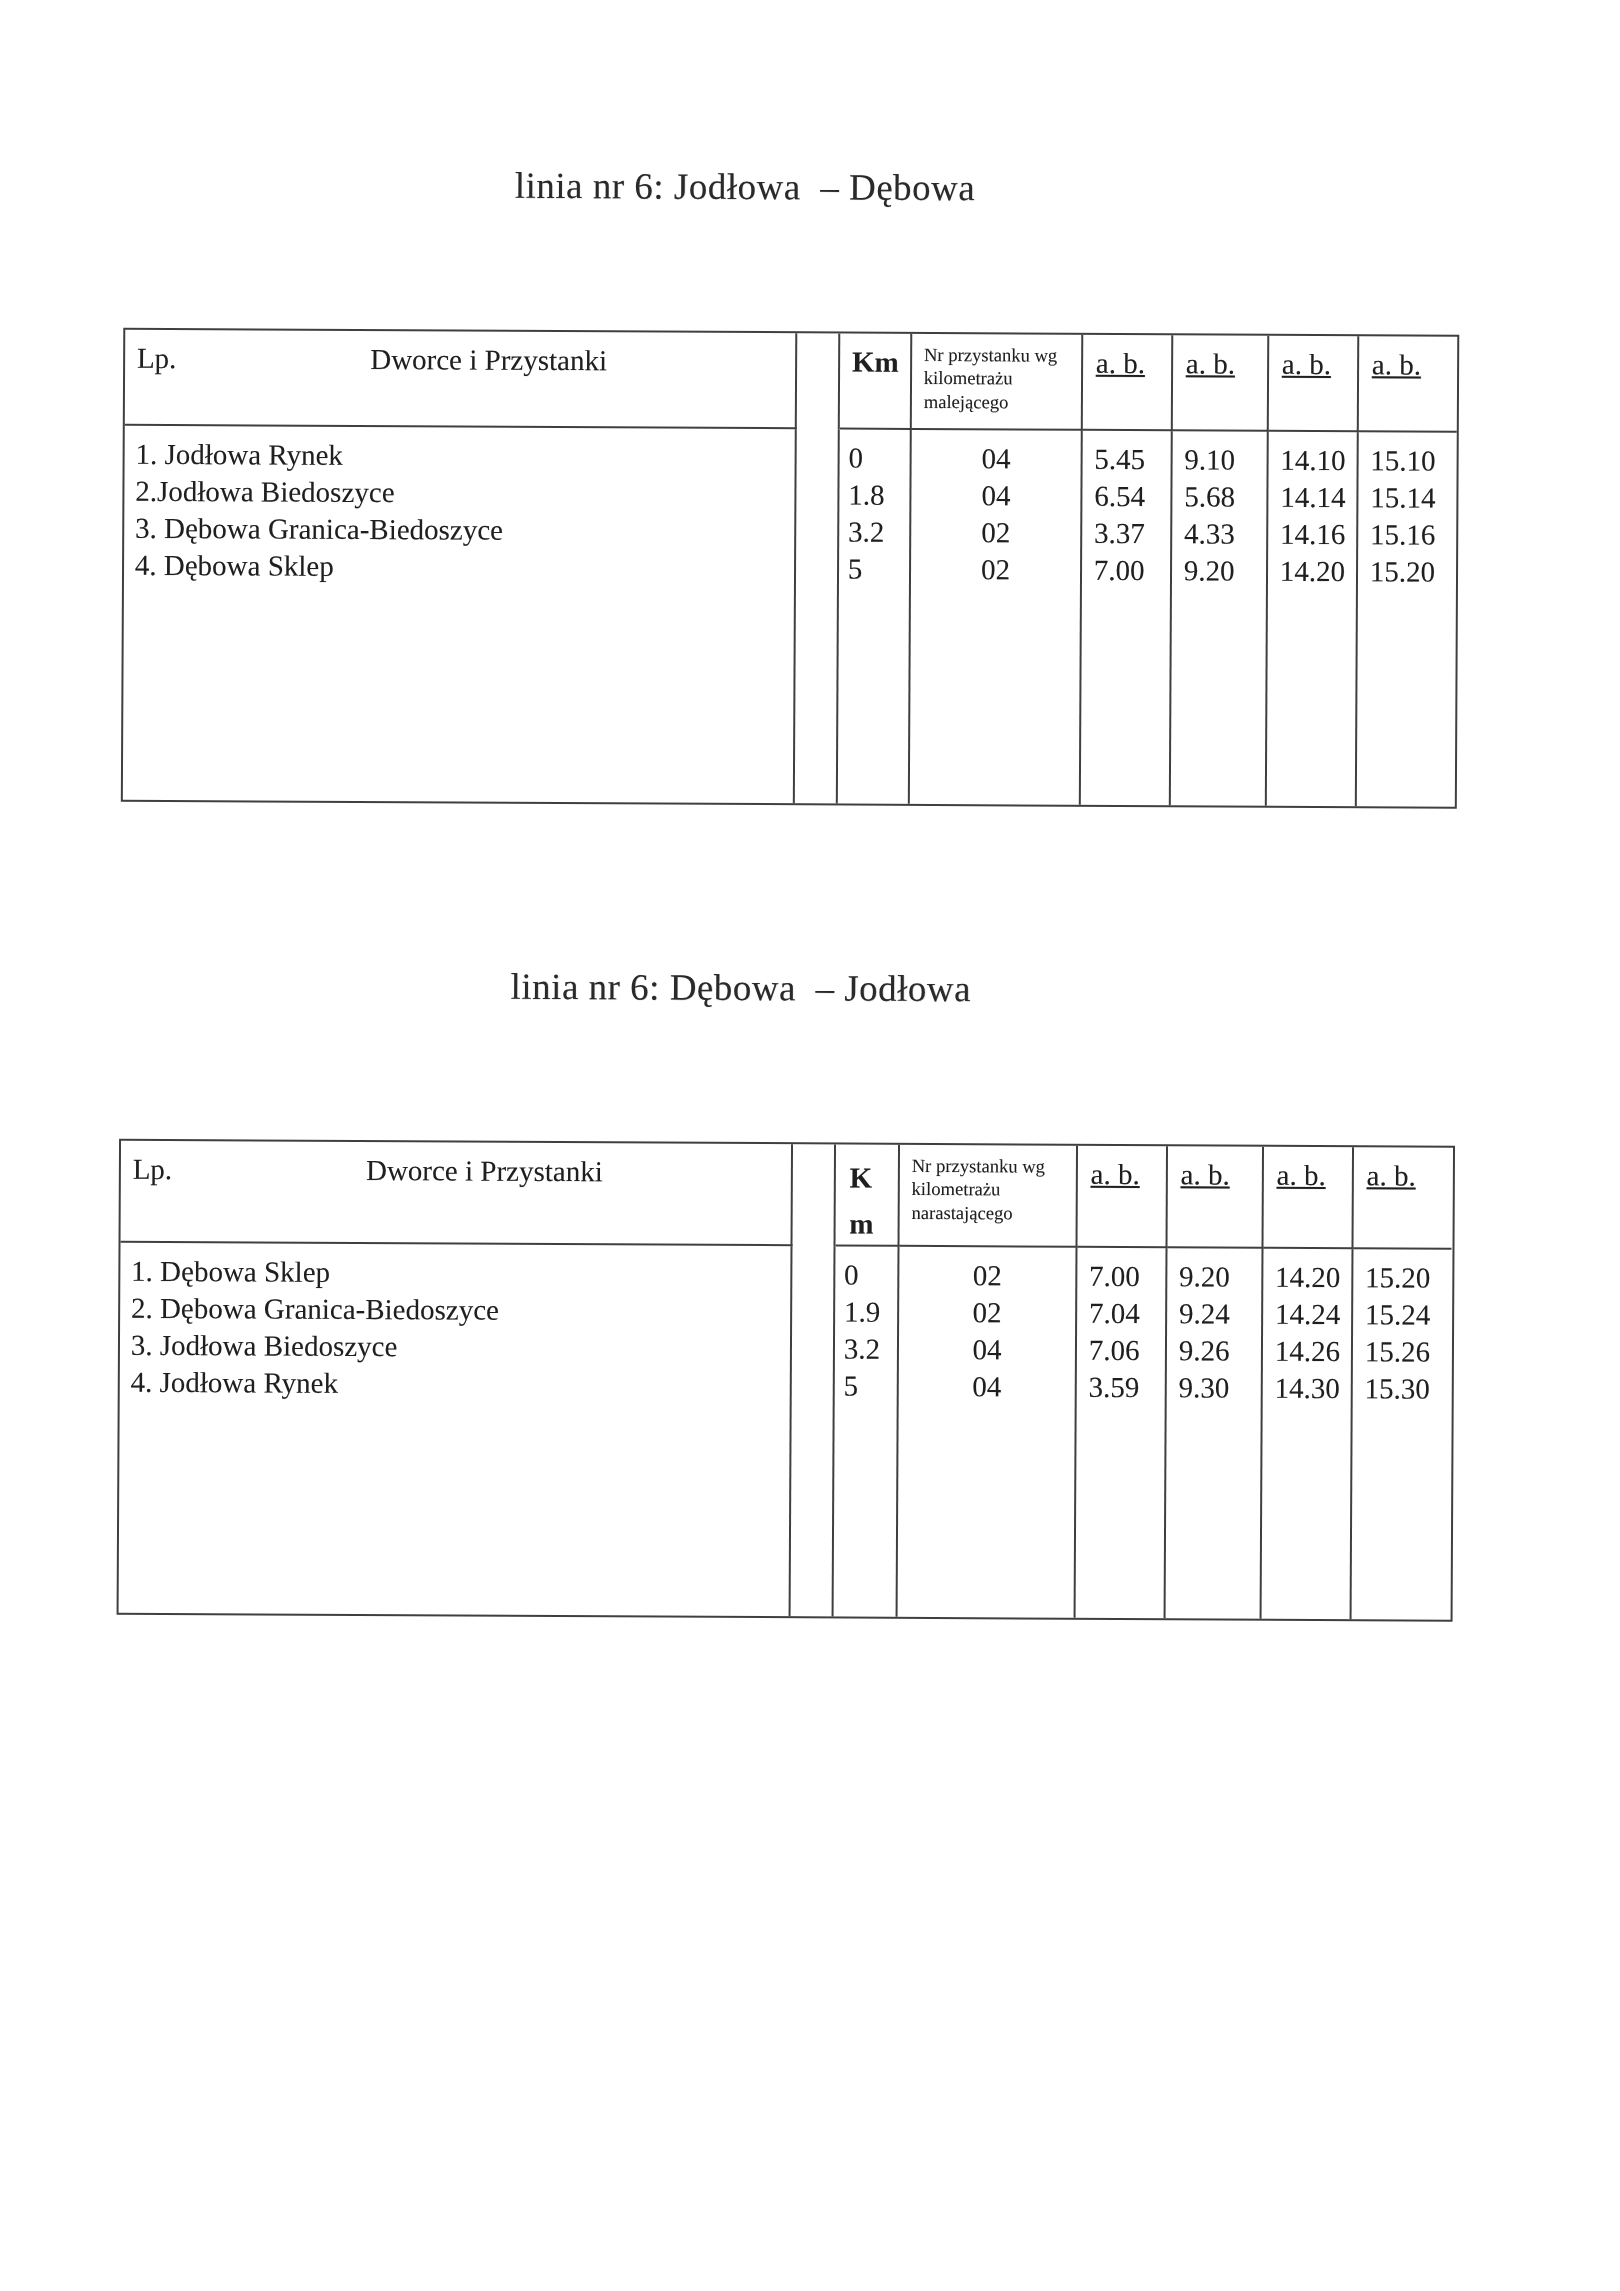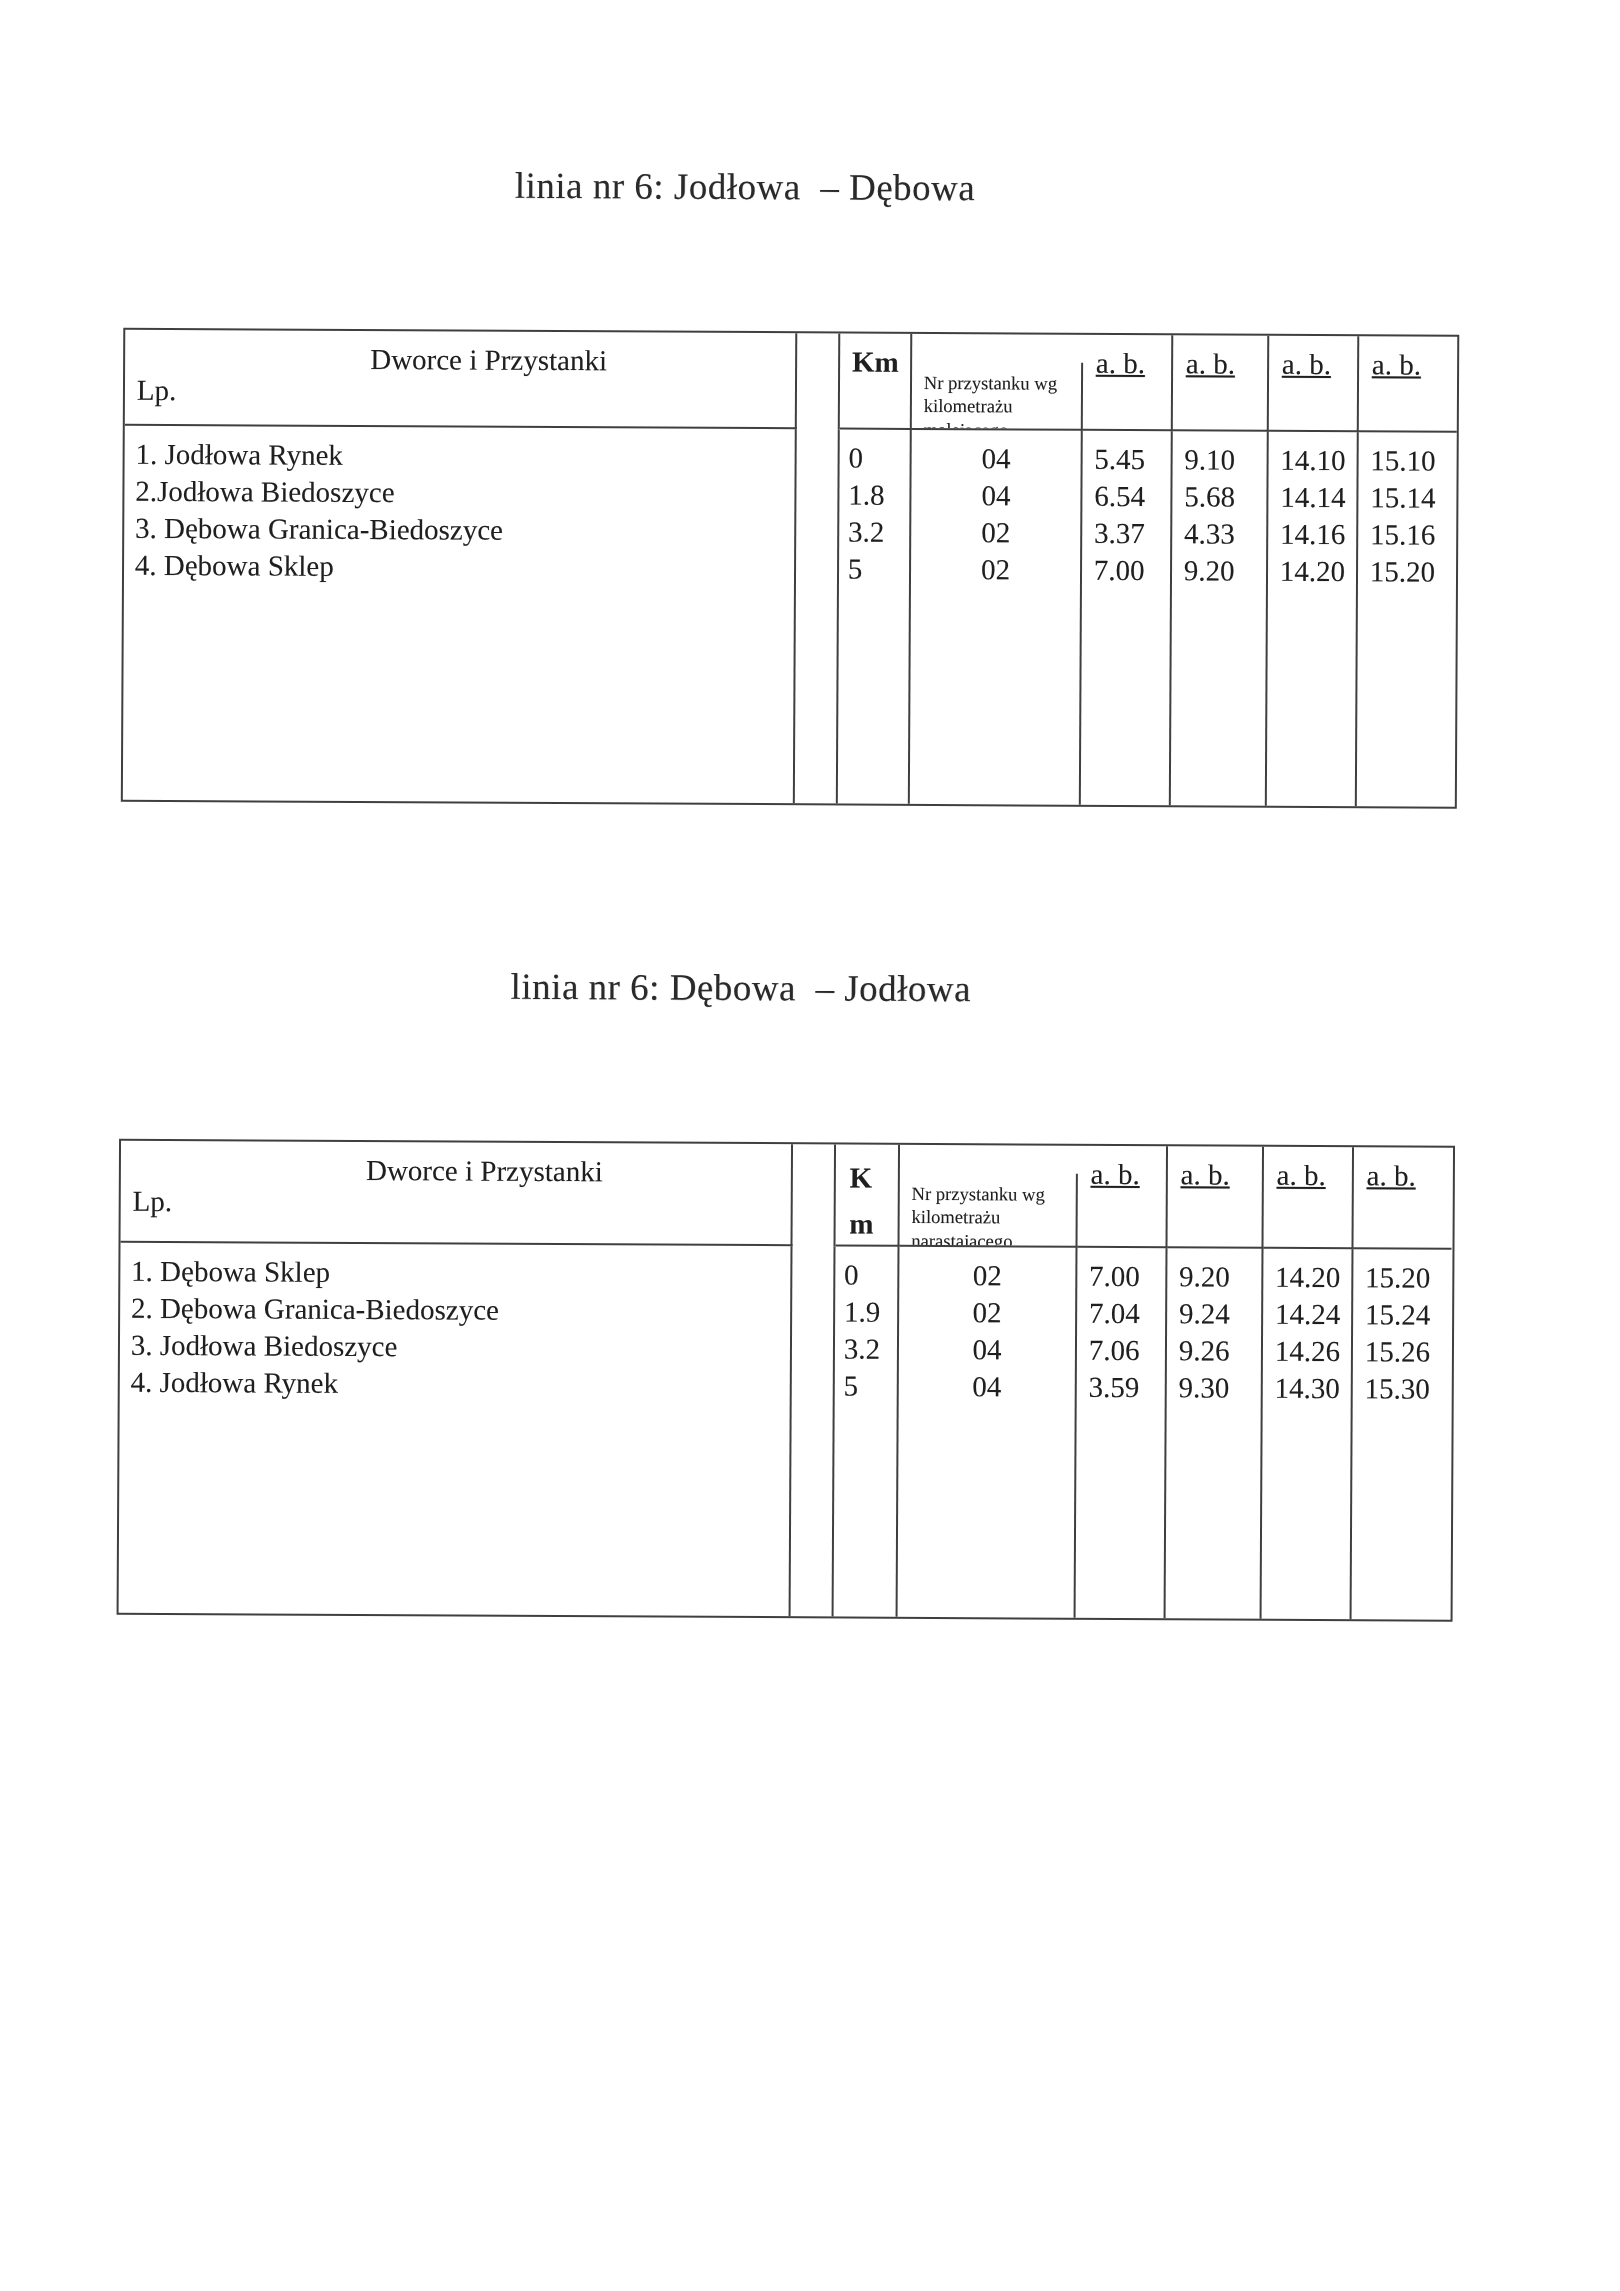--- a/index.html
+++ b/index.html
@@ -55,36 +55,35 @@
     width: 1336px; height: 476px;
     grid-template-columns: 672px 43px 64px 178px 90px 96px 90px 98px;
     grid-template-rows: 102px 1fr;
   }
   .cell { border-right: 2px solid var(--line); overflow: hidden; }
   .cell.last { border-right: none; }
   .head { border-bottom: 2px solid var(--line); font-size: 29px; }
   .head.gap-head { border-bottom: none; }
 
   .stops-head { position: relative; }
-  .lp-label { position: absolute; left: 11.8px; top: 11.8px; margin-top: 32px; }
+  .lp-label { position: absolute; left: 11.8px; top: 11.8px; }
   .stops-title {
     position: absolute; left: 0; right: 0; top: 11.8px;
     text-align: center; padding-left: 57px;
   }
   .km-head { padding: 11.8px 0 0 11.8px; font-weight: bold; }
   .table-2 .km-head { padding: 9.8px 0 0 13.7px; }
   .table-2 .km-head .km-inner {
     display: block; width: 25.5px;
     word-break: break-all; line-height: 46px;
   }
   .nr-head {
     font-size: 18.6px;
     line-height: 23.5px;
     padding: 8.8px 7.8px 0 11.8px;
-    margin-top: 28px;
   }
   .ab-head { padding: 11.8px 0 0 12.7px; text-decoration: underline; }
 
   .body { padding-top: 9.8px; font-size: 29px; }
   .body .line { line-height: 37px; white-space: nowrap; }
   .stops-body { padding-left: 10.8px; }
   .km-body { padding-left: 8.8px; }
   .nr-body { text-align: center; }
   .time-body { padding-left: 11.8px; }
 </style>

